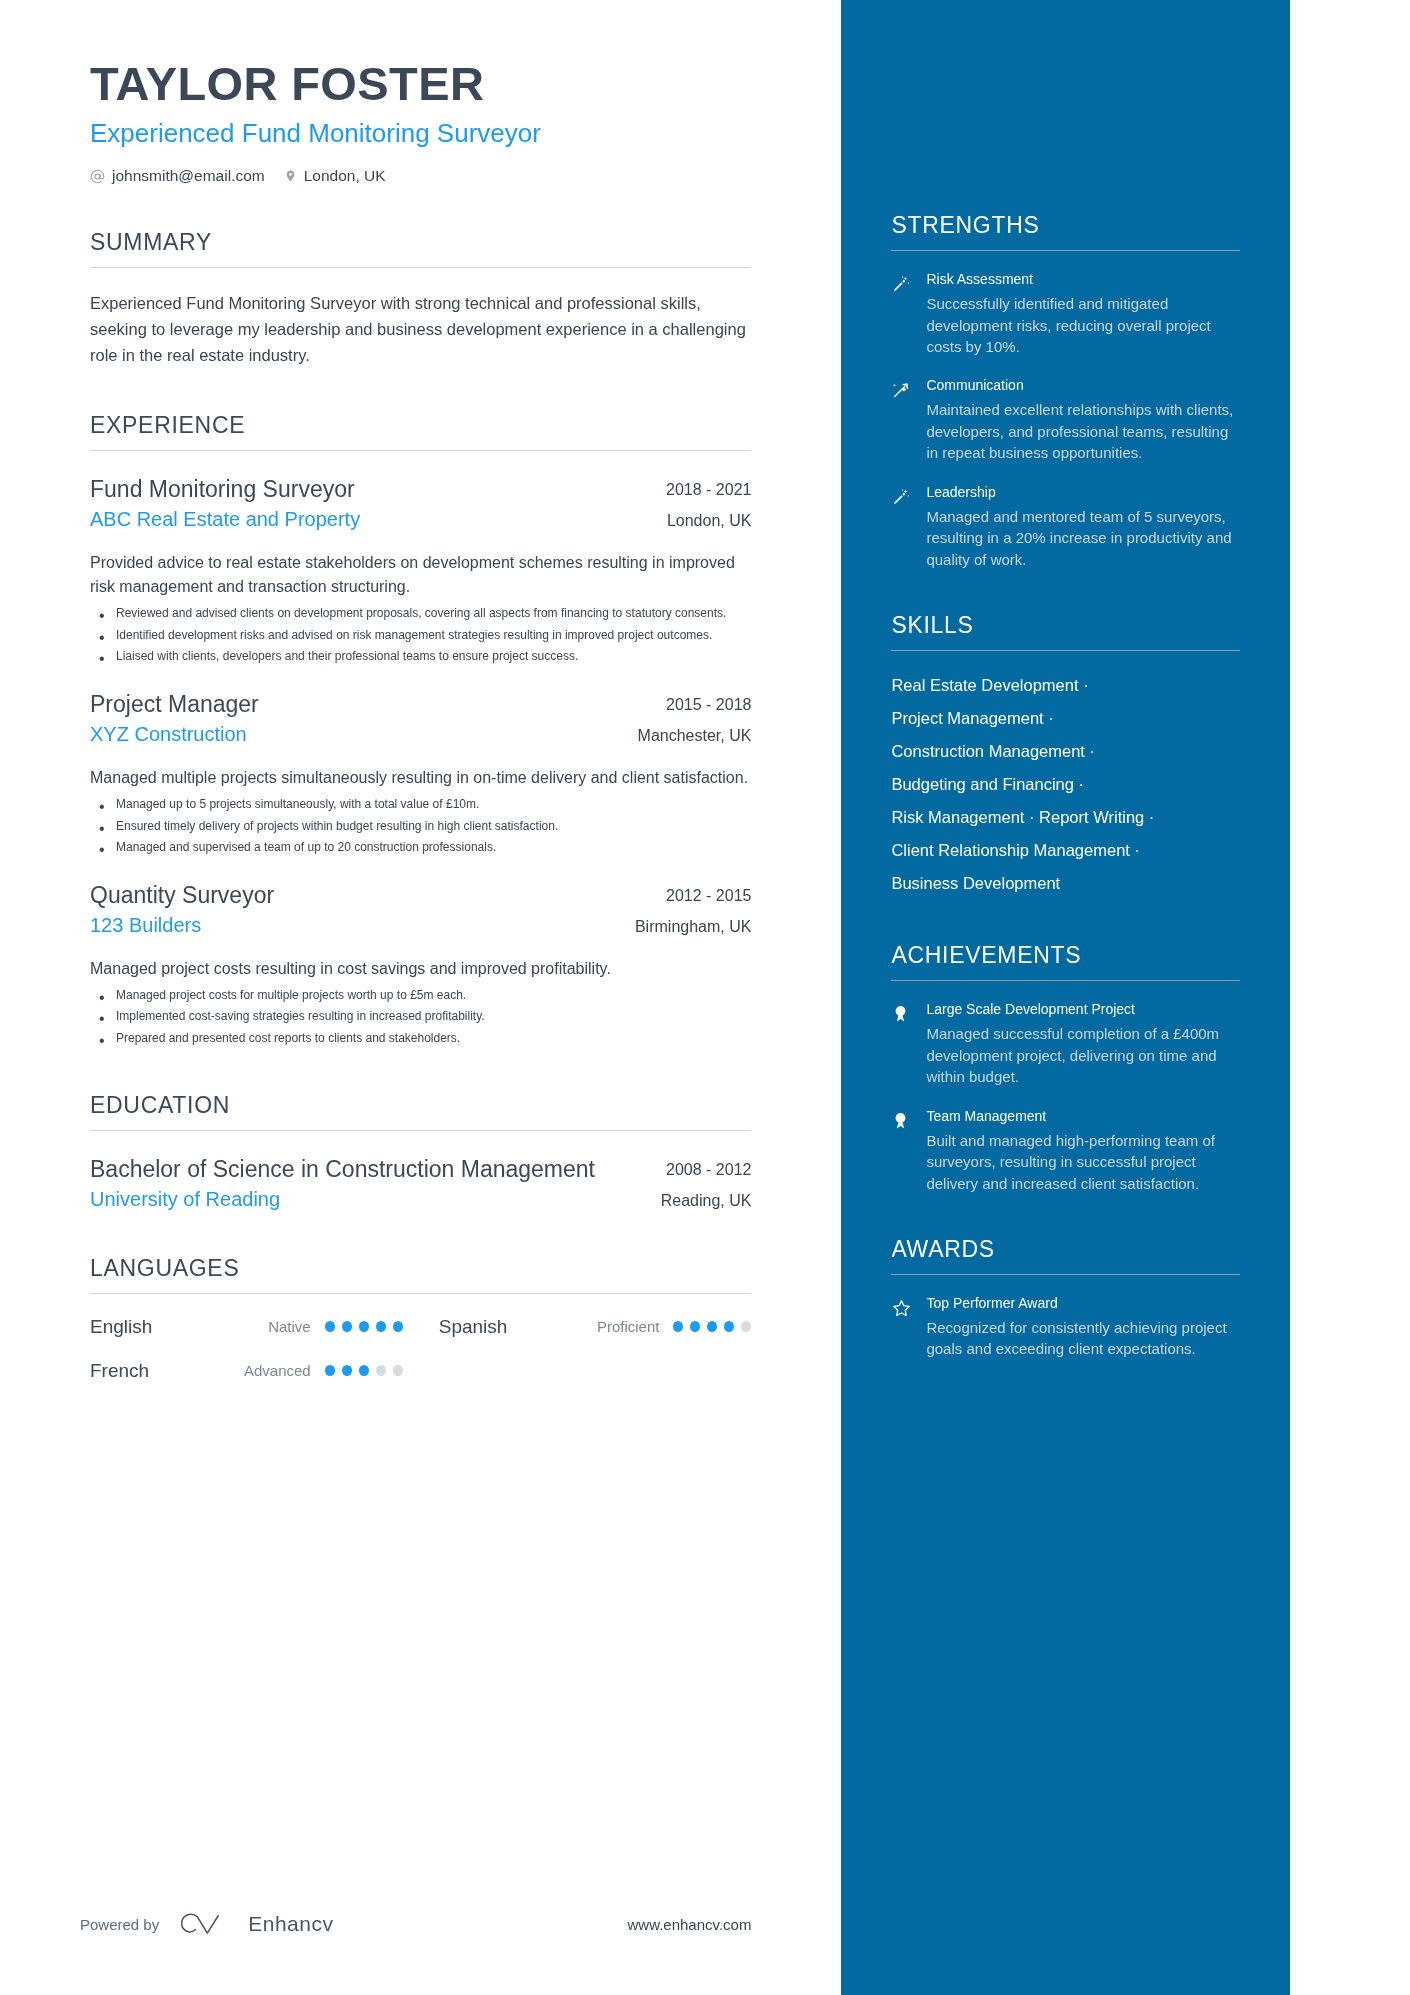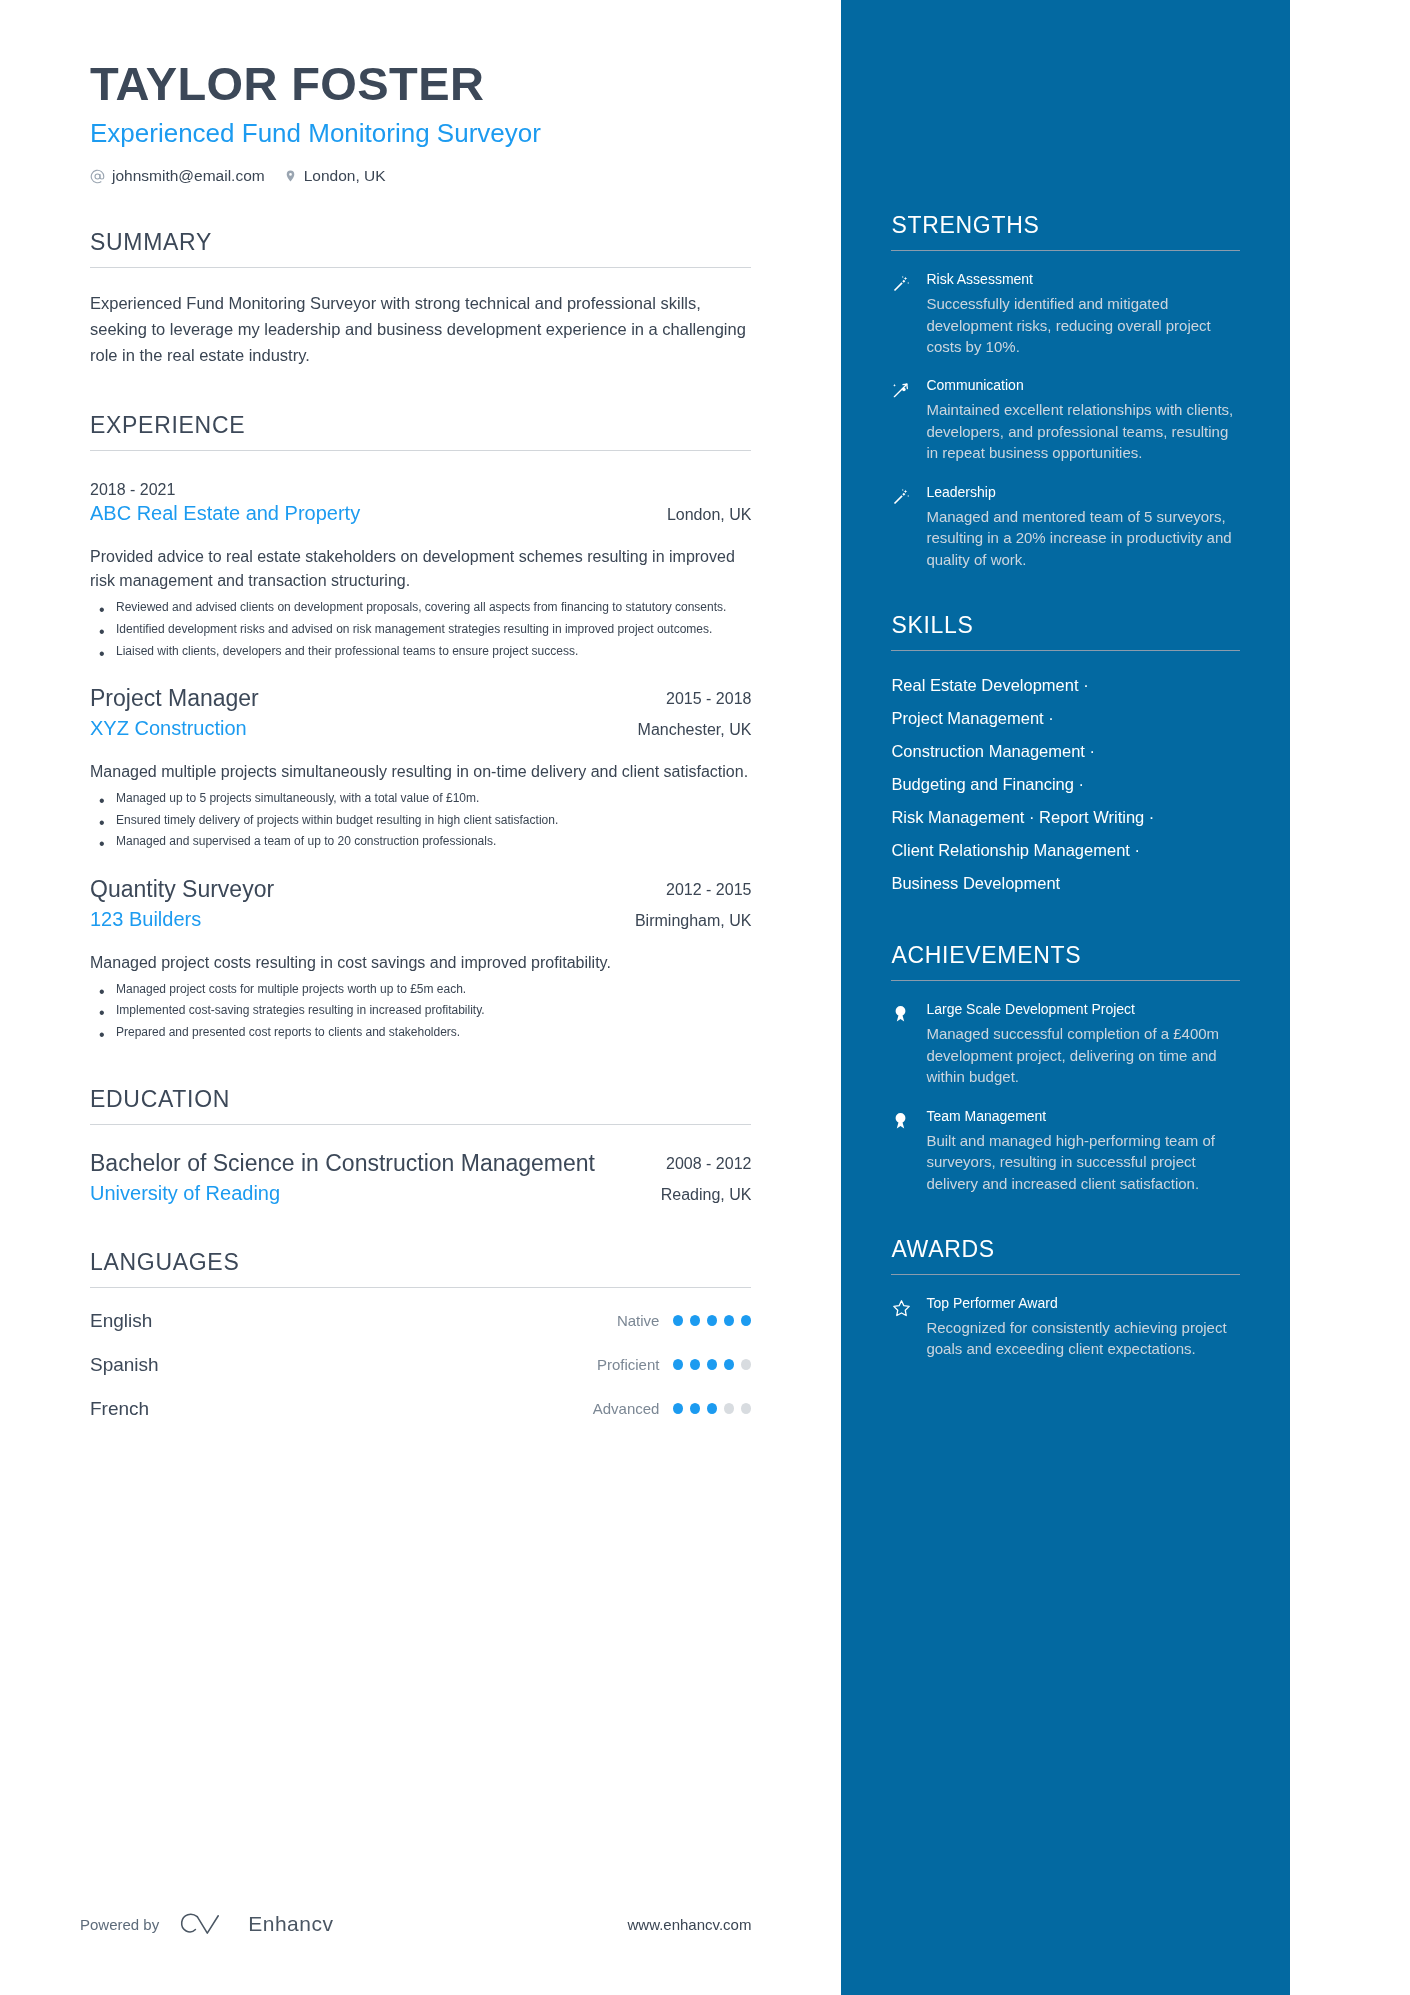--- a/index.html
+++ b/index.html
@@ -116,21 +116,21 @@
     left: 9px;
     top: -1px;
     color: #3a4553;
     font-size: 16px;
   }
 
   
   .lang-grid {
     margin-top: 22px;
     display: grid;
-    grid-template-columns: 1fr;
+    grid-template-columns: 1fr 1fr;
     column-gap: 36px;
     row-gap: 22px;
   }
   .lang-item { display: flex; align-items: center; }
   .lang-name { font-size: 19px; color: #3c4858; flex: 1; }
   .lang-level { font-size: 15px; color: #7b8794; margin-right: 14px; white-space: nowrap; }
   .dots { display: flex; gap: 7px; width: 78px; }
   .dot { width: 11px; height: 11px; border-radius: 50%; background: #d8dce0; }
   .dot.on { background: #1c9bf0; }
 
@@ -229,20 +229,21 @@
       <div class="rule"></div>
       <div class="summary-text">Experienced Fund Monitoring Surveyor with strong technical and professional skills, seeking to leverage my leadership and business development experience in a challenging role in the real estate industry.</div>
     </div>
 
     <div class="section">
       <div class="section-title">EXPERIENCE</div>
       <div class="rule"></div>
       <div id="experience-list">
           <div class="entry">
             <div class="entry-head">
+       <div class="entry-role">Fund Monitoring Surveyor</div>
        <div class="entry-date">2018 - 2021</div>
      </div>
      <div class="entry-sub">
        <div class="entry-org">ABC Real Estate and Property</div>
        <div class="entry-loc">London, UK</div>
      </div>
      <div class="entry-desc">Provided advice to real estate stakeholders on development schemes resulting in improved risk management and transaction structuring.</div>
      <ul class="bullets">
               <li>Reviewed and advised clients on development proposals, covering all aspects from financing to statutory consents.</li>
               <li>Identified development risks and advised on risk management strategies resulting in improved project outcomes.</li>

